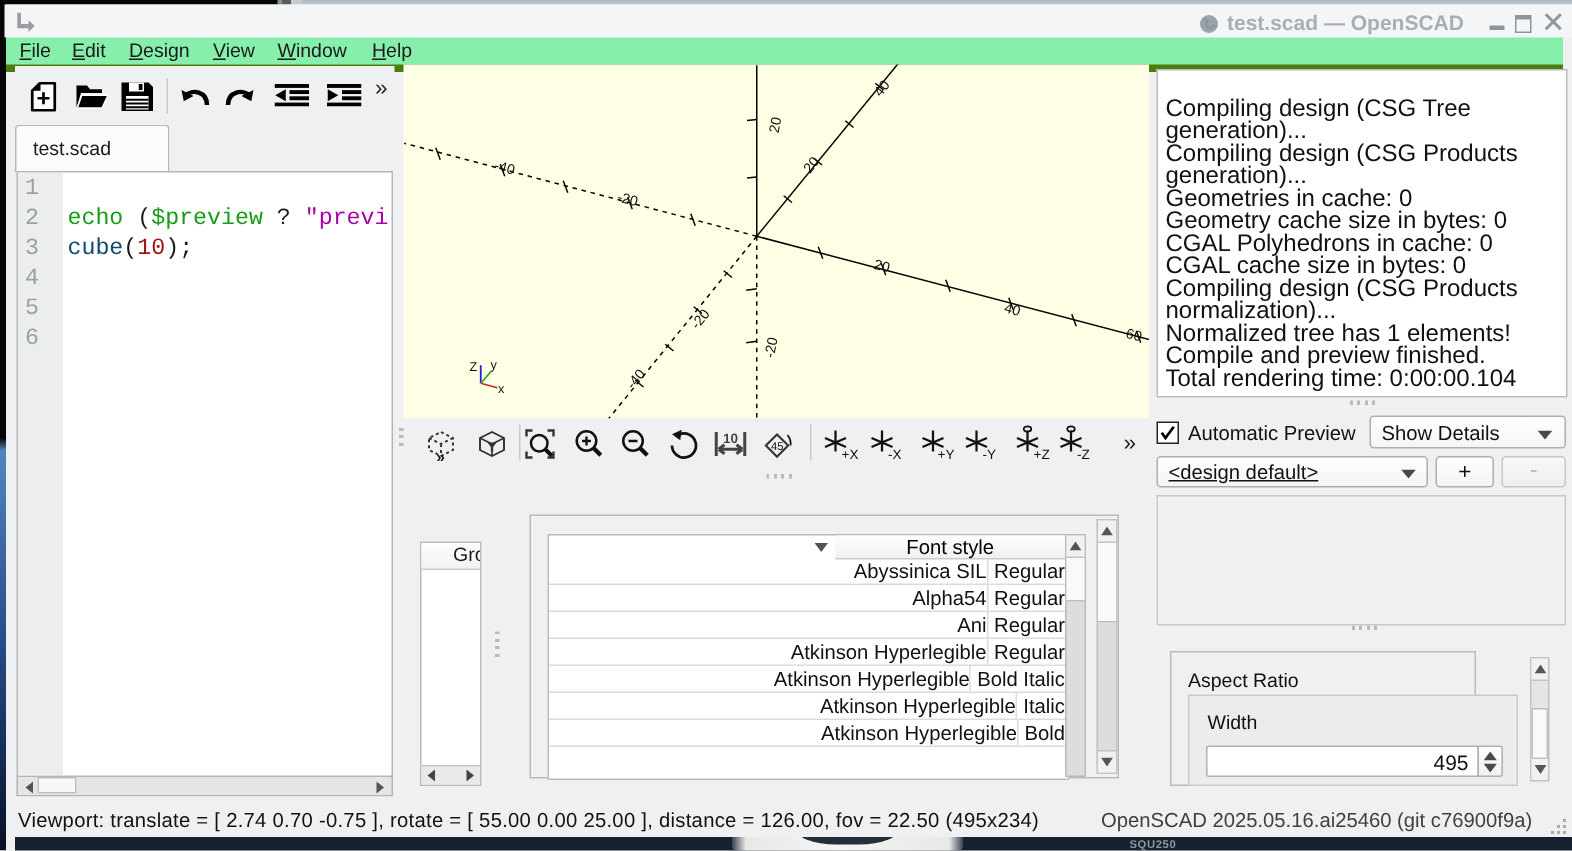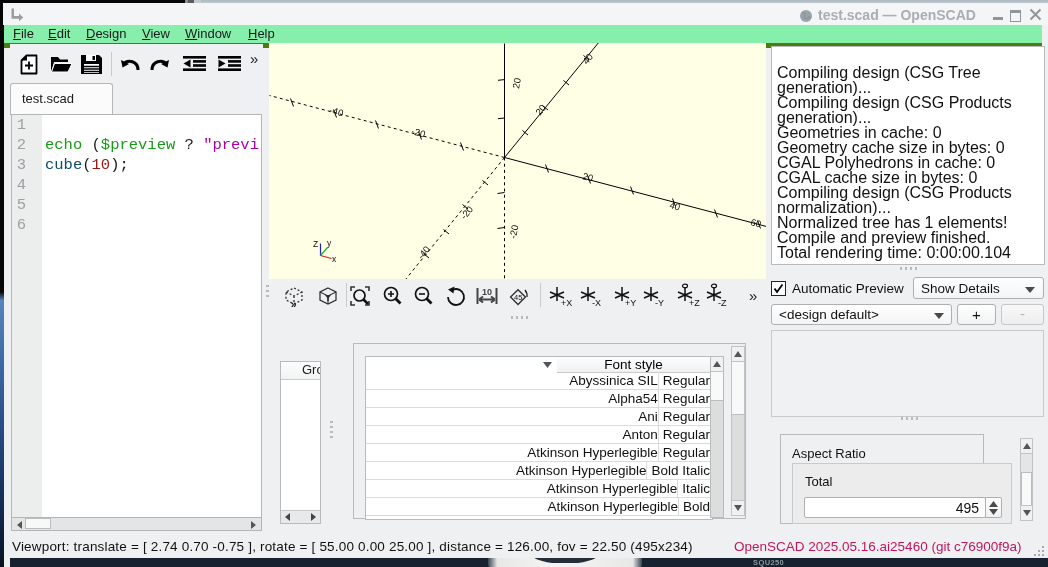--- a/index.html
+++ b/index.html
@@ -302,21 +302,20 @@
     <svg class="abs" style="left:177px;top:5px" width="9" height="6" viewBox="0 0 9 6">
         <path d="M0 0 h9 L4.5 6 z" fill="#555"></path>
       </svg>
     <div class="abs" style="left:191px;top:0;width:153px;height:15px;background:linear-gradient(180deg,#fdfdfd,#f0f1f2);border-bottom:1px solid #c9cacb;text-align:center;font-size:13.5px;">Font style</div>
   </div>
 
   <div class="abs" id="rows" style="left:12px;top:28px;width:344px;height:145px;overflow:hidden;font-size:13.5px;color:#111;text-align:right;">
     <div class="frow"><span>Abyssinica SIL</span><span>Regular</span></div>
     <div class="frow"><span>Alpha54</span><span>Regular</span></div>
     <div class="frow"><span>Ani</span><span>Regular</span></div>
-    <div class="frow"><span>Anton</span><span>Regular</span></div>
     <div class="frow"><span>Atkinson Hyperlegible</span><span>Regular</span></div>
     <div class="frow"><span>Atkinson Hyperlegible</span><span>Bold Italic</span></div>
     <div class="frow"><span>Atkinson Hyperlegible</span><span>Italic</span></div>
     <div class="frow"><span>Atkinson Hyperlegible</span><span>Bold</span></div>
   </div>
 
   <div class="abs" style="left:356px;top:12px;width:14px;height:162px;background:#dcdddd;border:1px solid #b9babb;box-sizing:border-box;">
     <div class="abs" style="left:0;top:0;width:12px;height:14px;background:#f0f1f2;border-bottom:1px solid #c2c3c4;">
         <svg class="abs" style="left:2px;top:4px" width="8" height="6" viewBox="0 0 8 6">
           <path d="M0 6 h8 L4 0 z" fill="#555"></path>
@@ -365,35 +364,35 @@
 </div>
 <div class="abs" style="left:792px;top:281px;font-size:13.5px;color:#111;">Automatic Preview</div>
 <div class="abs combo" style="left:913px;top:277px;width:131px;height:22px;background:linear-gradient(180deg,#fefefe,#f4f5f6);border:1px solid #aeafb0;border-radius:3px;box-sizing:border-box;">
   <div class="abs" style="left:7px;top:3px;font-size:13.5px;color:#111;">Show Details</div>
   <svg class="abs" style="left:111px;top:9px" width="10" height="6" viewBox="0 0 10 6">
       <path d="M0 0 h10 L5 6 z" fill="#4a4a4a"></path>
     </svg>
 </div>
 
 <div class="abs combo" style="left:771px;top:304px;width:181px;height:21px;background:linear-gradient(180deg,#fefefe,#f4f5f6);border:1px solid #aeafb0;border-radius:3px;box-sizing:border-box;">
-  <div class="abs" style="left:7px;top:2px;font-size:13.5px;color:#111;">&lt;design default&gt;</div>
+  <div class="abs" style="left:7px;top:2px;font-size:13.5px;color:#111;text-decoration:underline;">&lt;design default&gt;</div>
   <svg class="abs" style="left:162px;top:8px" width="10" height="6" viewBox="0 0 10 6">
       <path d="M0 0 h10 L5 6 z" fill="#4a4a4a"></path>
     </svg>
 </div>
 <div class="abs" style="left:957px;top:304px;width:39px;height:21px;background:linear-gradient(180deg,#fefefe,#f2f3f4);border:1px solid #aeafb0;border-radius:3px;box-sizing:border-box;text-align:center;font-size:15px;color:#111;line-height:19px;">+</div>
 <div class="abs" style="left:1001px;top:304px;width:43px;height:21px;background:linear-gradient(180deg,#f8f8f8,#eeeeef);border:1px solid #c6c7c8;border-radius:3px;box-sizing:border-box;text-align:center;font-size:15px;color:#b7b8b9;line-height:18px;">-</div>
 
 <div class="abs" style="left:771px;top:330px;width:273px;height:87px;background:#f0f1f2;border:1px solid #c8c9ca;box-sizing:border-box;"></div>
 <div class="abs" style="left:901px;top:417px;width:17px;height:3px;background:repeating-linear-gradient(90deg,#b9babb 0 2px,transparent 2px 5px);"></div>
 
 <div class="abs" id="aspect" style="left:780px;top:434px;width:204px;height:90px;background:#eff0f1;border:1px solid #b9babb;box-sizing:border-box;">
   <div class="abs" style="left:11px;top:11px;font-size:13px;color:#111;">Aspect Ratio</div>
   <div class="abs" style="left:11px;top:28px;width:220px;height:61px;background:#ececed;border:1px solid #c9cacb;box-sizing:border-box;">
-    <div class="abs" style="left:12px;top:10px;font-size:13px;color:#111;">Total</div>
+    <div class="abs" style="left:12px;top:10px;font-size:13px;color:#111;">Width</div>
     <div class="abs" style="left:11px;top:33px;width:182px;height:21px;background:#fff;border:1px solid #aeafb0;border-radius:2px;box-sizing:border-box;">
       <div class="abs" style="right:6px;top:2px;font-size:14px;color:#111;">495</div>
     </div>
     <div class="abs" style="left:192px;top:33px;width:17px;height:21px;background:linear-gradient(180deg,#fdfdfd,#f0f1f2);border:1px solid #aeafb0;border-radius:0 2px 2px 0;box-sizing:border-box;">
       <svg class="abs" style="left:3px;top:3px" width="9" height="6" viewBox="0 0 9 6">
           <path d="M0 6 h9 L4.5 0 z" fill="#4a4a4a"></path>
         </svg>
       <svg class="abs" style="left:3px;top:11px" width="9" height="6" viewBox="0 0 9 6">
           <path d="M0 0 h9 L4.5 6 z" fill="#4a4a4a"></path>
         </svg>
@@ -410,21 +409,21 @@
     <div class="abs" style="left:0;bottom:0;width:11px;height:14px;background:#f0f1f2;border-top:1px solid #c2c3c4;">
         <svg class="abs" style="left:1.5px;top:4px" width="8" height="6" viewBox="0 0 8 6">
           <path d="M0 0 h8 L4 6 z" fill="#555"></path>
         </svg>
       </div>
   </div>
 </div>
 
 <div class="abs" id="statusbar" style="left:10px;top:531px;width:1038px;height:27px;background:#eff0f1;">
   <div class="abs" style="left:2px;top:8px;font-size:13.5px;letter-spacing:0.18px;color:#111;white-space:pre;">Viewport: translate = [ 2.74 0.70 -0.75 ], rotate = [ 55.00 0.00 25.00 ], distance = 126.00, fov = 22.50 (495x234)</div>
-  <div class="abs" style="left:724px;top:8px;font-size:13.5px;color:#be185d;white-space:pre;">OpenSCAD 2025.05.16.ai25460 (git c76900f9a)</div>
+  <div class="abs" style="left:724px;top:8px;font-size:13.5px;color:#404040;white-space:pre;">OpenSCAD 2025.05.16.ai25460 (git c76900f9a)</div>
   <div class="abs" style="left:1023px;top:14px;width:12px;height:12px;background:
     radial-gradient(circle 1px at 10px 2px,#aaa 99%,transparent),
     radial-gradient(circle 1px at 6px 6px,#aaa 99%,transparent),
     radial-gradient(circle 1px at 10px 6px,#aaa 99%,transparent),
     radial-gradient(circle 1px at 2px 10px,#aaa 99%,transparent),
     radial-gradient(circle 1px at 6px 10px,#aaa 99%,transparent),
     radial-gradient(circle 1px at 10px 10px,#aaa 99%,transparent);"></div>
 </div>
 
 </body></html>

